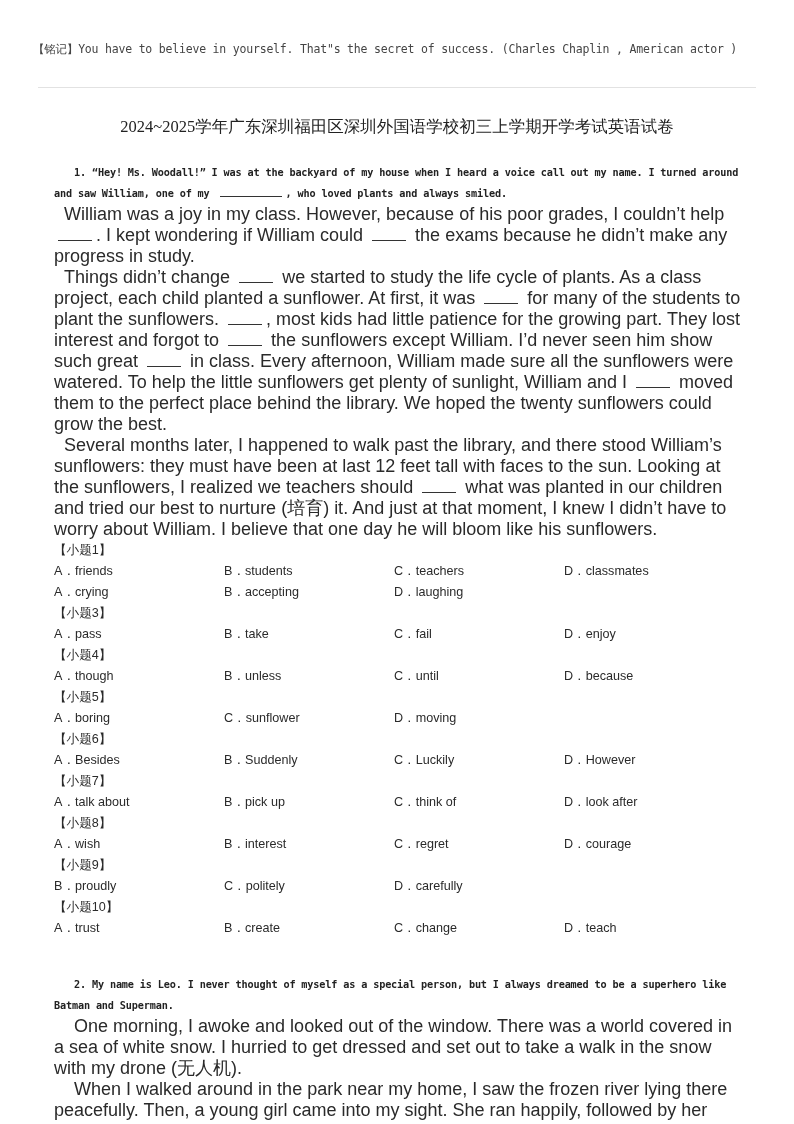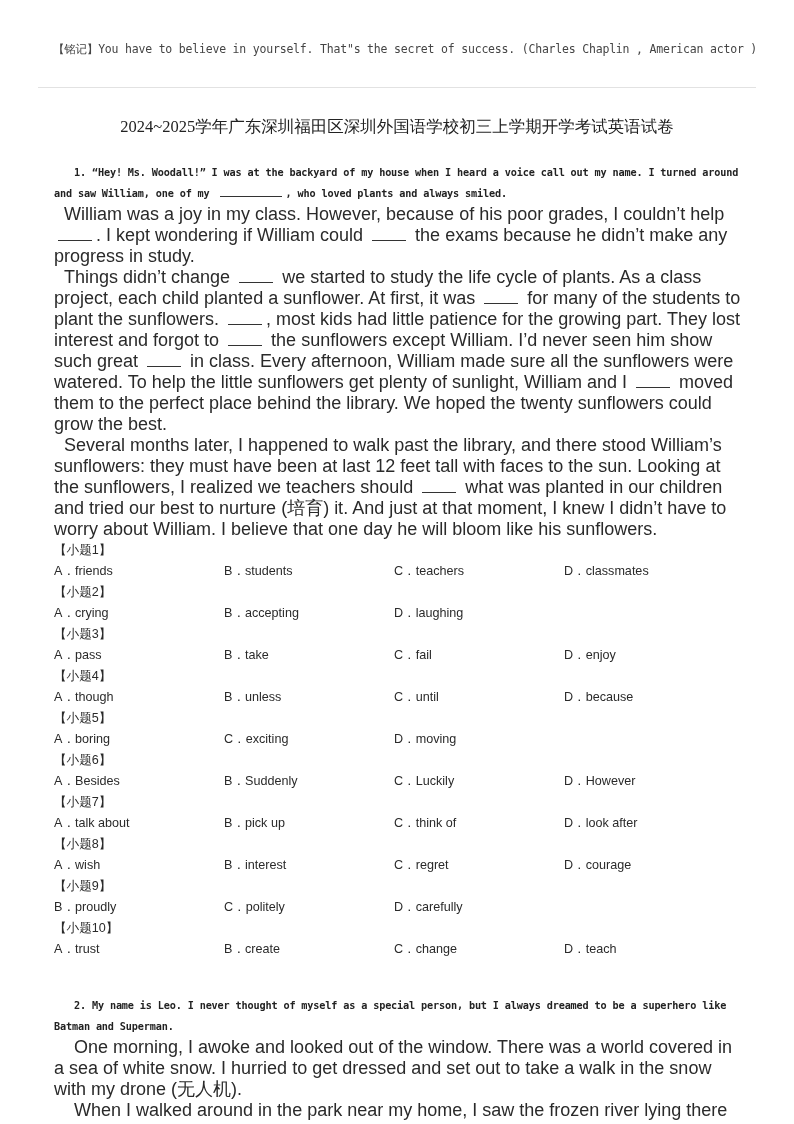--- a/index.html
+++ b/index.html
@@ -1,18 +1,18 @@
 <!DOCTYPE html>
 <html><head>
 <meta charset="utf-8">
 <style>
   html, body { margin: 0; padding: 0; background: #ffffff; }
   body { width: 794px; height: 1124px; position: relative; overflow: hidden; color: #222; }
   .motto {
-    position: absolute; left: 46px; top: 40px; width: 718px;
+    position: absolute; left: 26px; top: 40px; width: 718px;
     font-family: "DejaVu Sans Mono", "Liberation Mono", monospace;
     font-size: 11.5px; line-height: 19px; color: #444; text-align: center;
     letter-spacing: -0.2px;
   }
   .divider { position: absolute; left: 38px; top: 87px; width: 718px; height: 0; border-top: 1px solid #e2e2e2; }
   .title {
     position: absolute; left: 0; top: 116px; width: 794px; text-align: center;
     font-family: "Liberation Serif", "DejaVu Serif", serif; font-size: 16.5px; color: #222;
   }
   .content { position: absolute; left: 54px; top: 162px; width: 690px; }
@@ -53,21 +53,20 @@
     <div>
         <div class="sub-label">【小题1】</div>
         <div class="options">
           <span class="opt">A．friends</span>
           <span class="opt">B．students</span>
           <span class="opt">C．teachers</span>
           <span class="opt">D．classmates</span>
         </div>
       </div>
     <div>
-        <div class="sub-label">【小题2】</div>
         <div class="options">
           <span class="opt">A．crying</span>
           <span class="opt">B．accepting</span>
           <span class="opt">D．laughing</span>
         </div>
       </div>
     <div>
         <div class="sub-label">【小题3】</div>
         <div class="options">
           <span class="opt">A．pass</span>
@@ -82,21 +81,21 @@
           <span class="opt">A．though</span>
           <span class="opt">B．unless</span>
           <span class="opt">C．until</span>
           <span class="opt">D．because</span>
         </div>
       </div>
     <div>
         <div class="sub-label">【小题5】</div>
         <div class="options">
           <span class="opt">A．boring</span>
-          <span class="opt">C．exciting</span>
+          <span class="opt">C．sunflower</span>
           <span class="opt">D．moving</span>
         </div>
       </div>
     <div>
         <div class="sub-label">【小题6】</div>
         <div class="options">
           <span class="opt">A．Besides</span>
           <span class="opt">B．Suddenly</span>
           <span class="opt">C．Luckily</span>
           <span class="opt">D．However</span>

